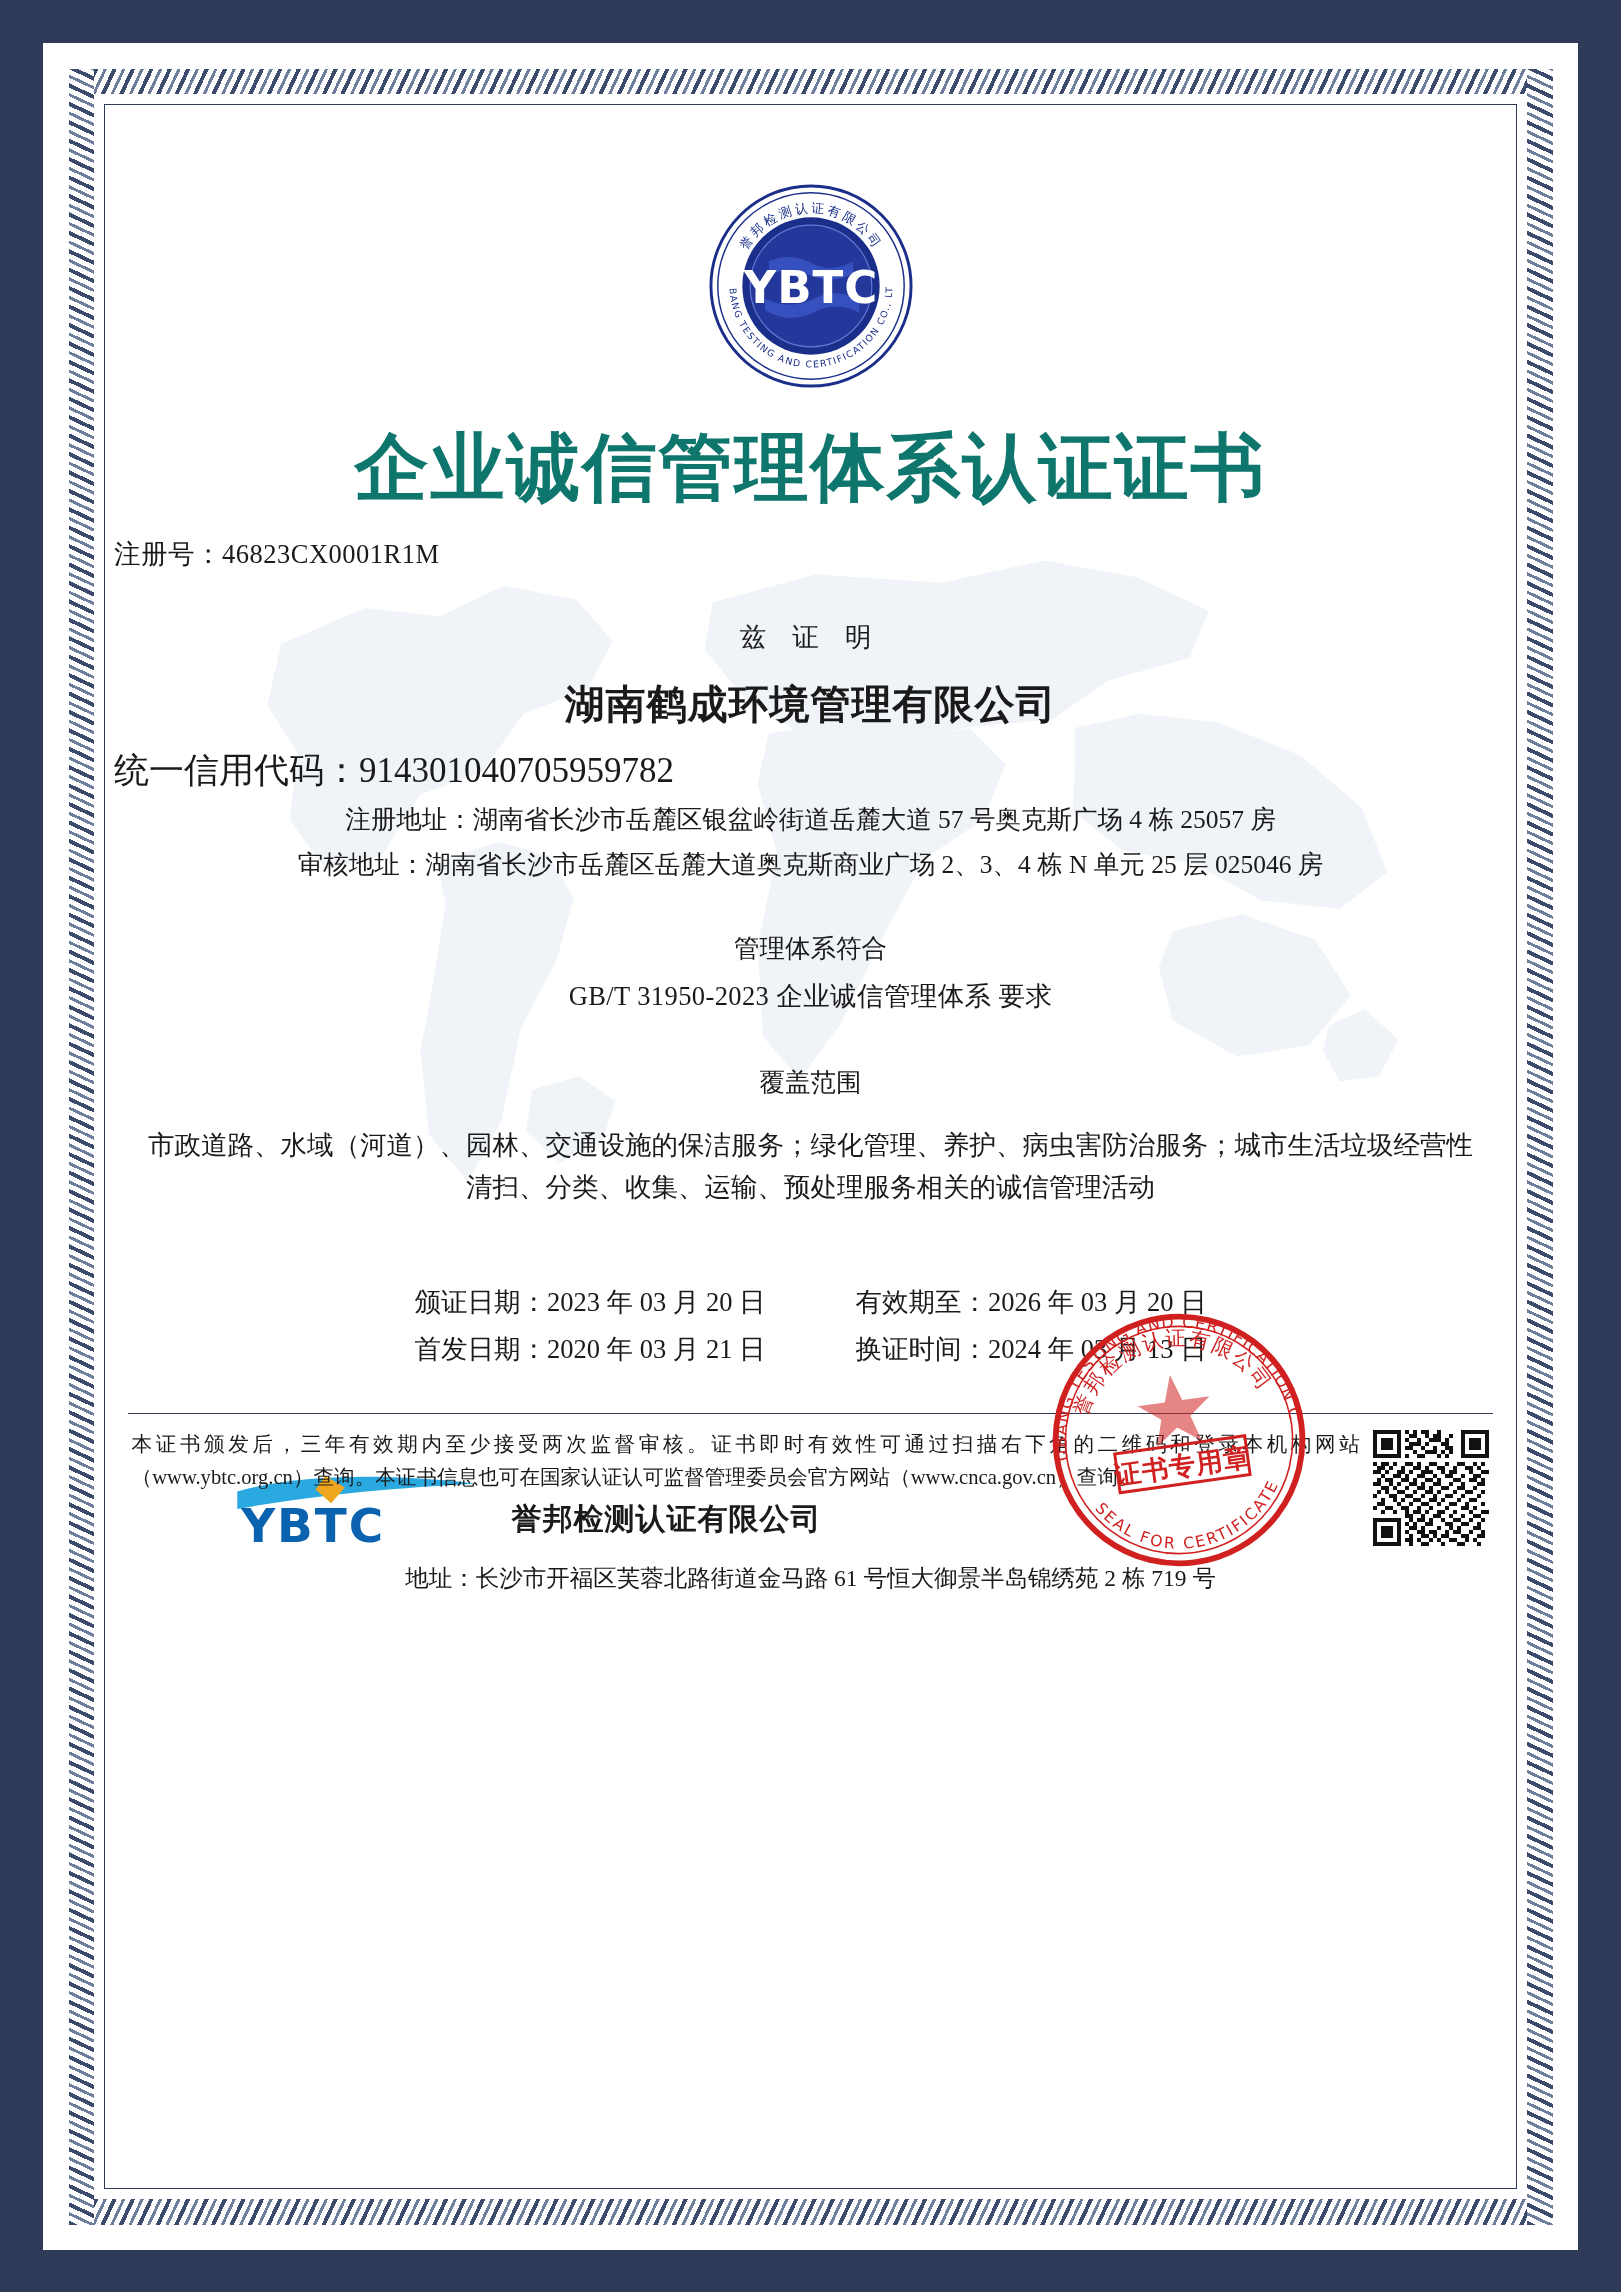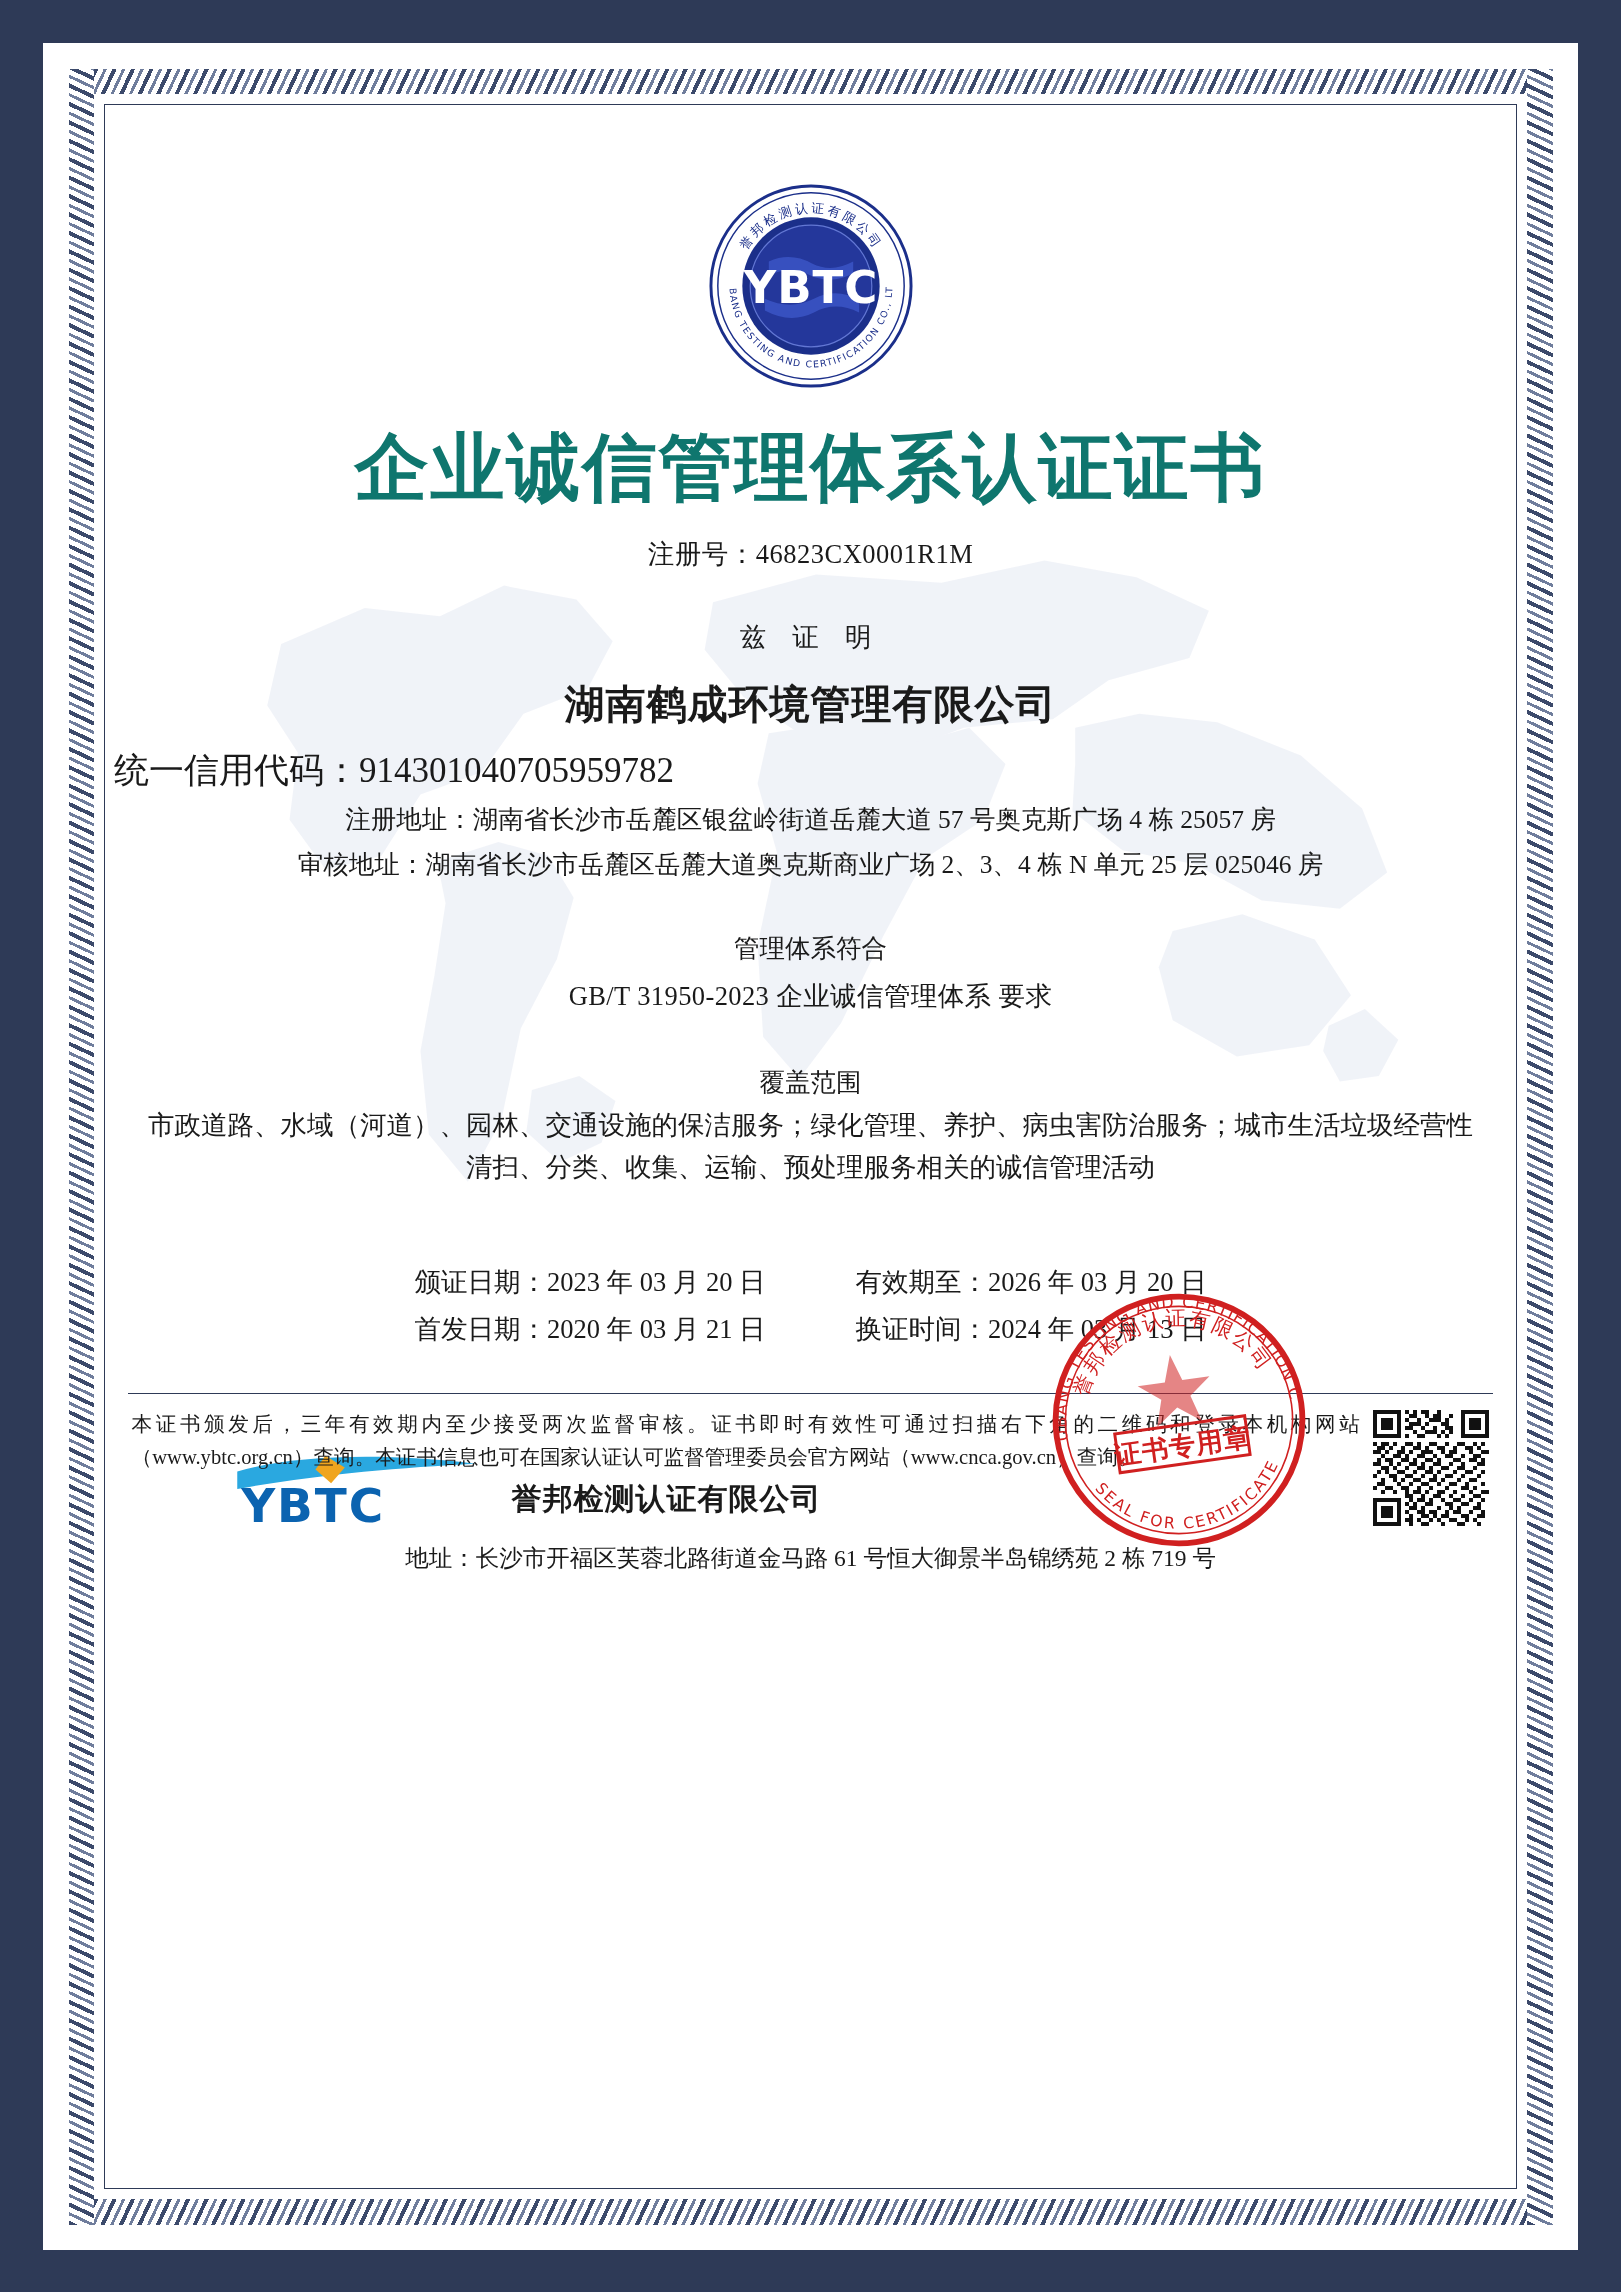--- a/index.html
+++ b/index.html
@@ -112,21 +112,21 @@
   .cert-title {
     text-align: center;
     font-family: "DejaVu Sans", "Liberation Sans", sans-serif;
     font-weight: 700;
     font-size: 74px;
     letter-spacing: 2px;
     margin-top: 25.5px;
     color: #0f766e;
   }
   .reg-no {
-    text-align: center;
+    text-align: left;
     font-size: 26.5px;
     margin-top: 17.6px;
     letter-spacing: 0.5px;
   }
   .hereby {
     text-align: center;
     font-size: 26.5px;
     margin-top: 47px;
     letter-spacing: 9.8px;
   }
@@ -164,21 +164,21 @@
     letter-spacing: 0.4px;
   }
   .scope-label {
     text-align: center;
     font-size: 25.5px;
     margin-top: 51px;
   }
   .scope-text {
     text-align: center;
     font-size: 26.5px;
-    margin-top: 4px;
+    margin-top: 24px;
     line-height: 1.6;
     padding: 0 29px;
   }
 
   
   .dates {
     margin-top: 71px;
     display: flex;
     justify-content: center;
     gap: 90px;

